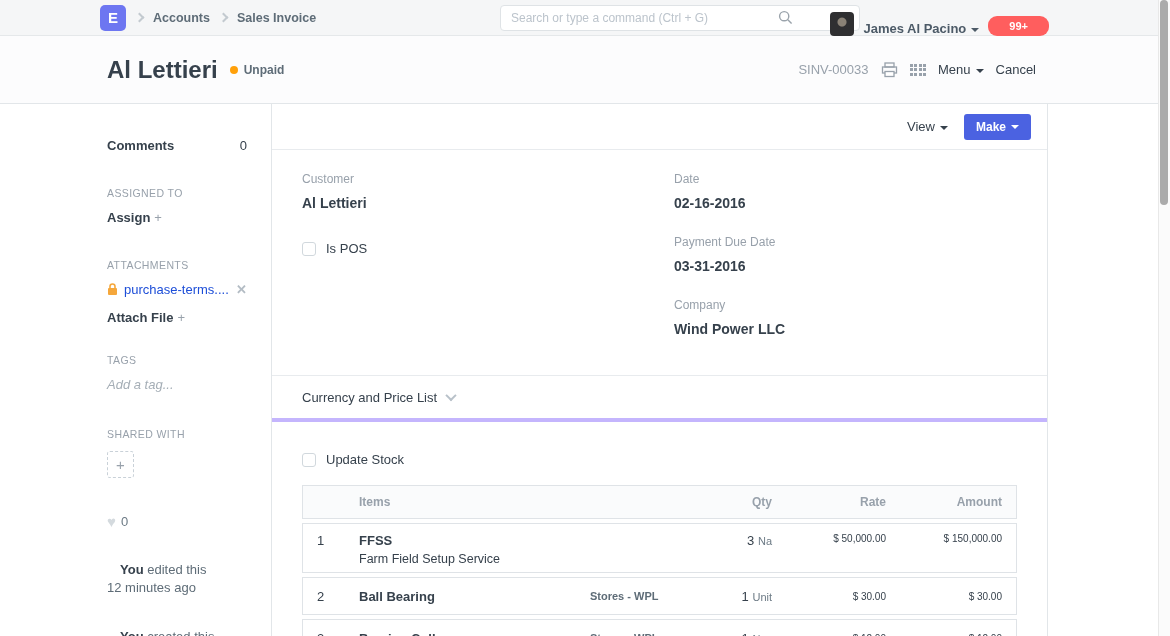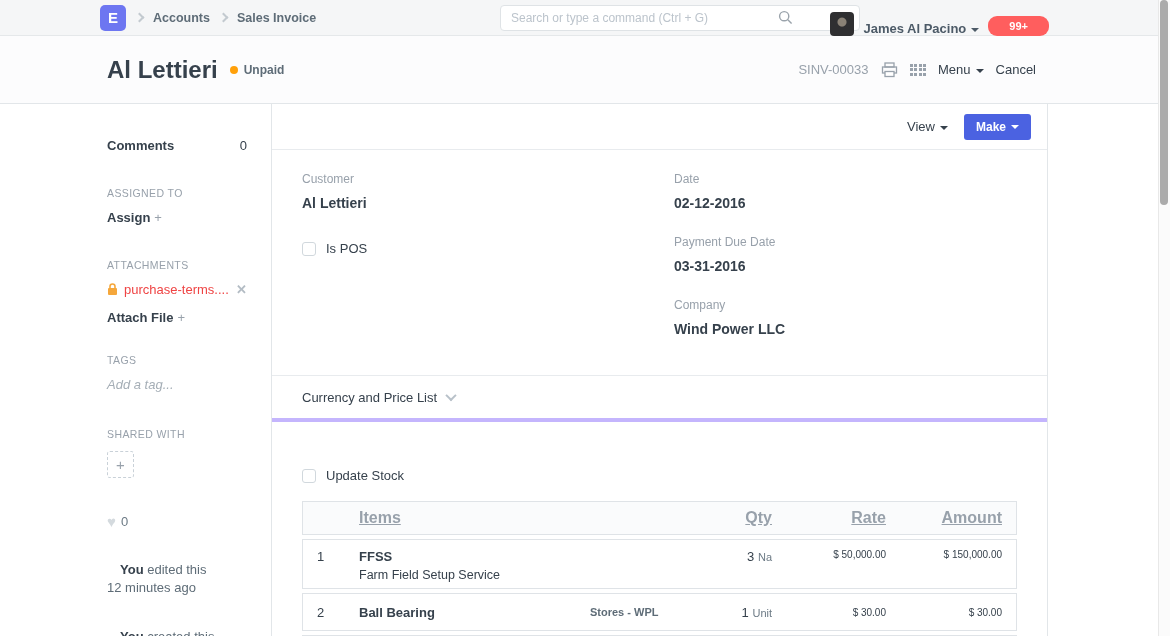--- a/index.html
+++ b/index.html
@@ -51,21 +51,21 @@
   .body-wrap { position:absolute; top:104px; left:0; width:1170px; height:532px; display:flex; }
 
   
   .sidebar { width:271px; padding:34px 24px 0 107px; flex-shrink:0; }
   .sb-comments { display:flex; justify-content:space-between; font-size:13px; color:#36414c; margin-bottom:34px; }
   .sb-comments .lbl { font-weight:bold; }
   .sb-label { font-size:10.5px; color:#98a1ab; letter-spacing:0.4px; margin-bottom:11px;margin-top:29px; }
   .sb-link { font-size:13px; font-weight:bold; color:#36414c; cursor:pointer; }
   .plus { color:#98a1ab; font-weight:normal; margin-left:4px; }
   .attach-row { display:flex; align-items:center; justify-content:space-between; margin-bottom:13px; }
-  .attach-left { display:flex; align-items:center; gap:6px; font-size:13px; color:#ef4444; }
+  .attach-left { display:flex; align-items:center; gap:6px; font-size:13px; color:#1d4ed8; }
   .close-x { color:#b3bcc4; font-size:13px; font-weight:bold; cursor:pointer; }
   .add-tag { font-size:13px; font-style:italic; color:#a5aeb6; }
   .share-plus { width:27px; height:27px; border:1px dashed #c9d1d8; border-radius:3px;
                 color:#98a1ab; font-size:15px; display:flex; align-items:center;
                 justify-content:center; cursor:pointer; }
   .likes { display:flex; align-items:center; gap:5px; font-size:13px; color:#6c7a85; }
   .heart { color:#d4dade; font-size:15px; line-height:1; }
   .activity { font-size:13px; color:#5e6c77; line-height:1.35; }
   .activity b { color:#36414c;margin-left:13px; }
 
@@ -86,28 +86,28 @@
   .check-row { display:flex; align-items:center; gap:10px; margin-top:30px; }
   .checkbox { width:14px; height:14px; border:1px solid #d1d8dd; border-radius:3px; background:#fff; cursor:pointer; }
   .check-label { font-size:13px; color:#36414c; }
 
   .section-head { height:46px; border-bottom:4px solid #c4b5fd; display:flex; align-items:center;
                   gap:10px; padding:0 30px; font-size:13px; color:#36414c; cursor:pointer; }
   .chev-down { width:8px; height:8px; border-right:2px solid #b8c1c9; border-bottom:2px solid #b8c1c9;
                transform:rotate(45deg) translate(-1px,-1px); display:inline-block; }
 
   .items-section { padding:30px 30px 0 30px; }
-  .items-section .check-row { margin-top:16px; margin-bottom:18px; }
+  .items-section .check-row { margin-top:0; margin-bottom:18px; }
 
   .itable-head, .itable-row { display:grid;
       grid-template-columns:42px 1fr 120px 62px 114px 116px;
       align-items:center; padding:0 14px; border:1px solid #dfe3e7; background:#fff; }
   .itable-head { height:34px; background:#fafbfc; margin-bottom:4px; }
   .itable-row { margin-bottom:4px; }
-  .h-cell { font-size:16px; font-weight:bold; color:#98a1ab;text-decoration:underline; }
+  .h-cell { font-size:12px; font-weight:bold; color:#98a1ab; }
   .t-right { text-align:right; }
   .row-idx { font-size:13px; color:#36414c; }
   .item-name { font-size:13px; font-weight:bold; color:#36414c; }
   .item-desc { font-size:12.5px; color:#36414c; margin-top:4px; }
   .warehouse { font-size:11px; font-weight:bold; color:#5e6c77; }
   .qty-cell { font-size:13px; color:#36414c; }
   .uom { font-size:11px; color:#6c7a85; }
   .num-cell { font-size:10px; color:#36414c; }
   .row-tall { height:50px; padding-top:9px; padding-bottom:9px; align-items:start; }
   .row-short { height:38px; }
@@ -241,21 +241,21 @@
           <div class="f-value">Al Lettieri</div>
         </div>
         <div class="check-row">
           <span class="checkbox"></span>
           <span class="check-label">Is POS</span>
         </div>
 
         <div class="col-right">
           <div class="field">
             <div class="f-label">Date</div>
-            <div class="f-value">02-12-2016</div>
+            <div class="f-value">02-16-2016</div>
           </div>
           <div class="field">
             <div class="f-label">Payment Due Date</div>
             <div class="f-value">03-31-2016</div>
           </div>
           <div class="field">
             <div class="f-label">Company</div>
             <div class="f-value">Wind Power LLC</div>
           </div>
         </div>

